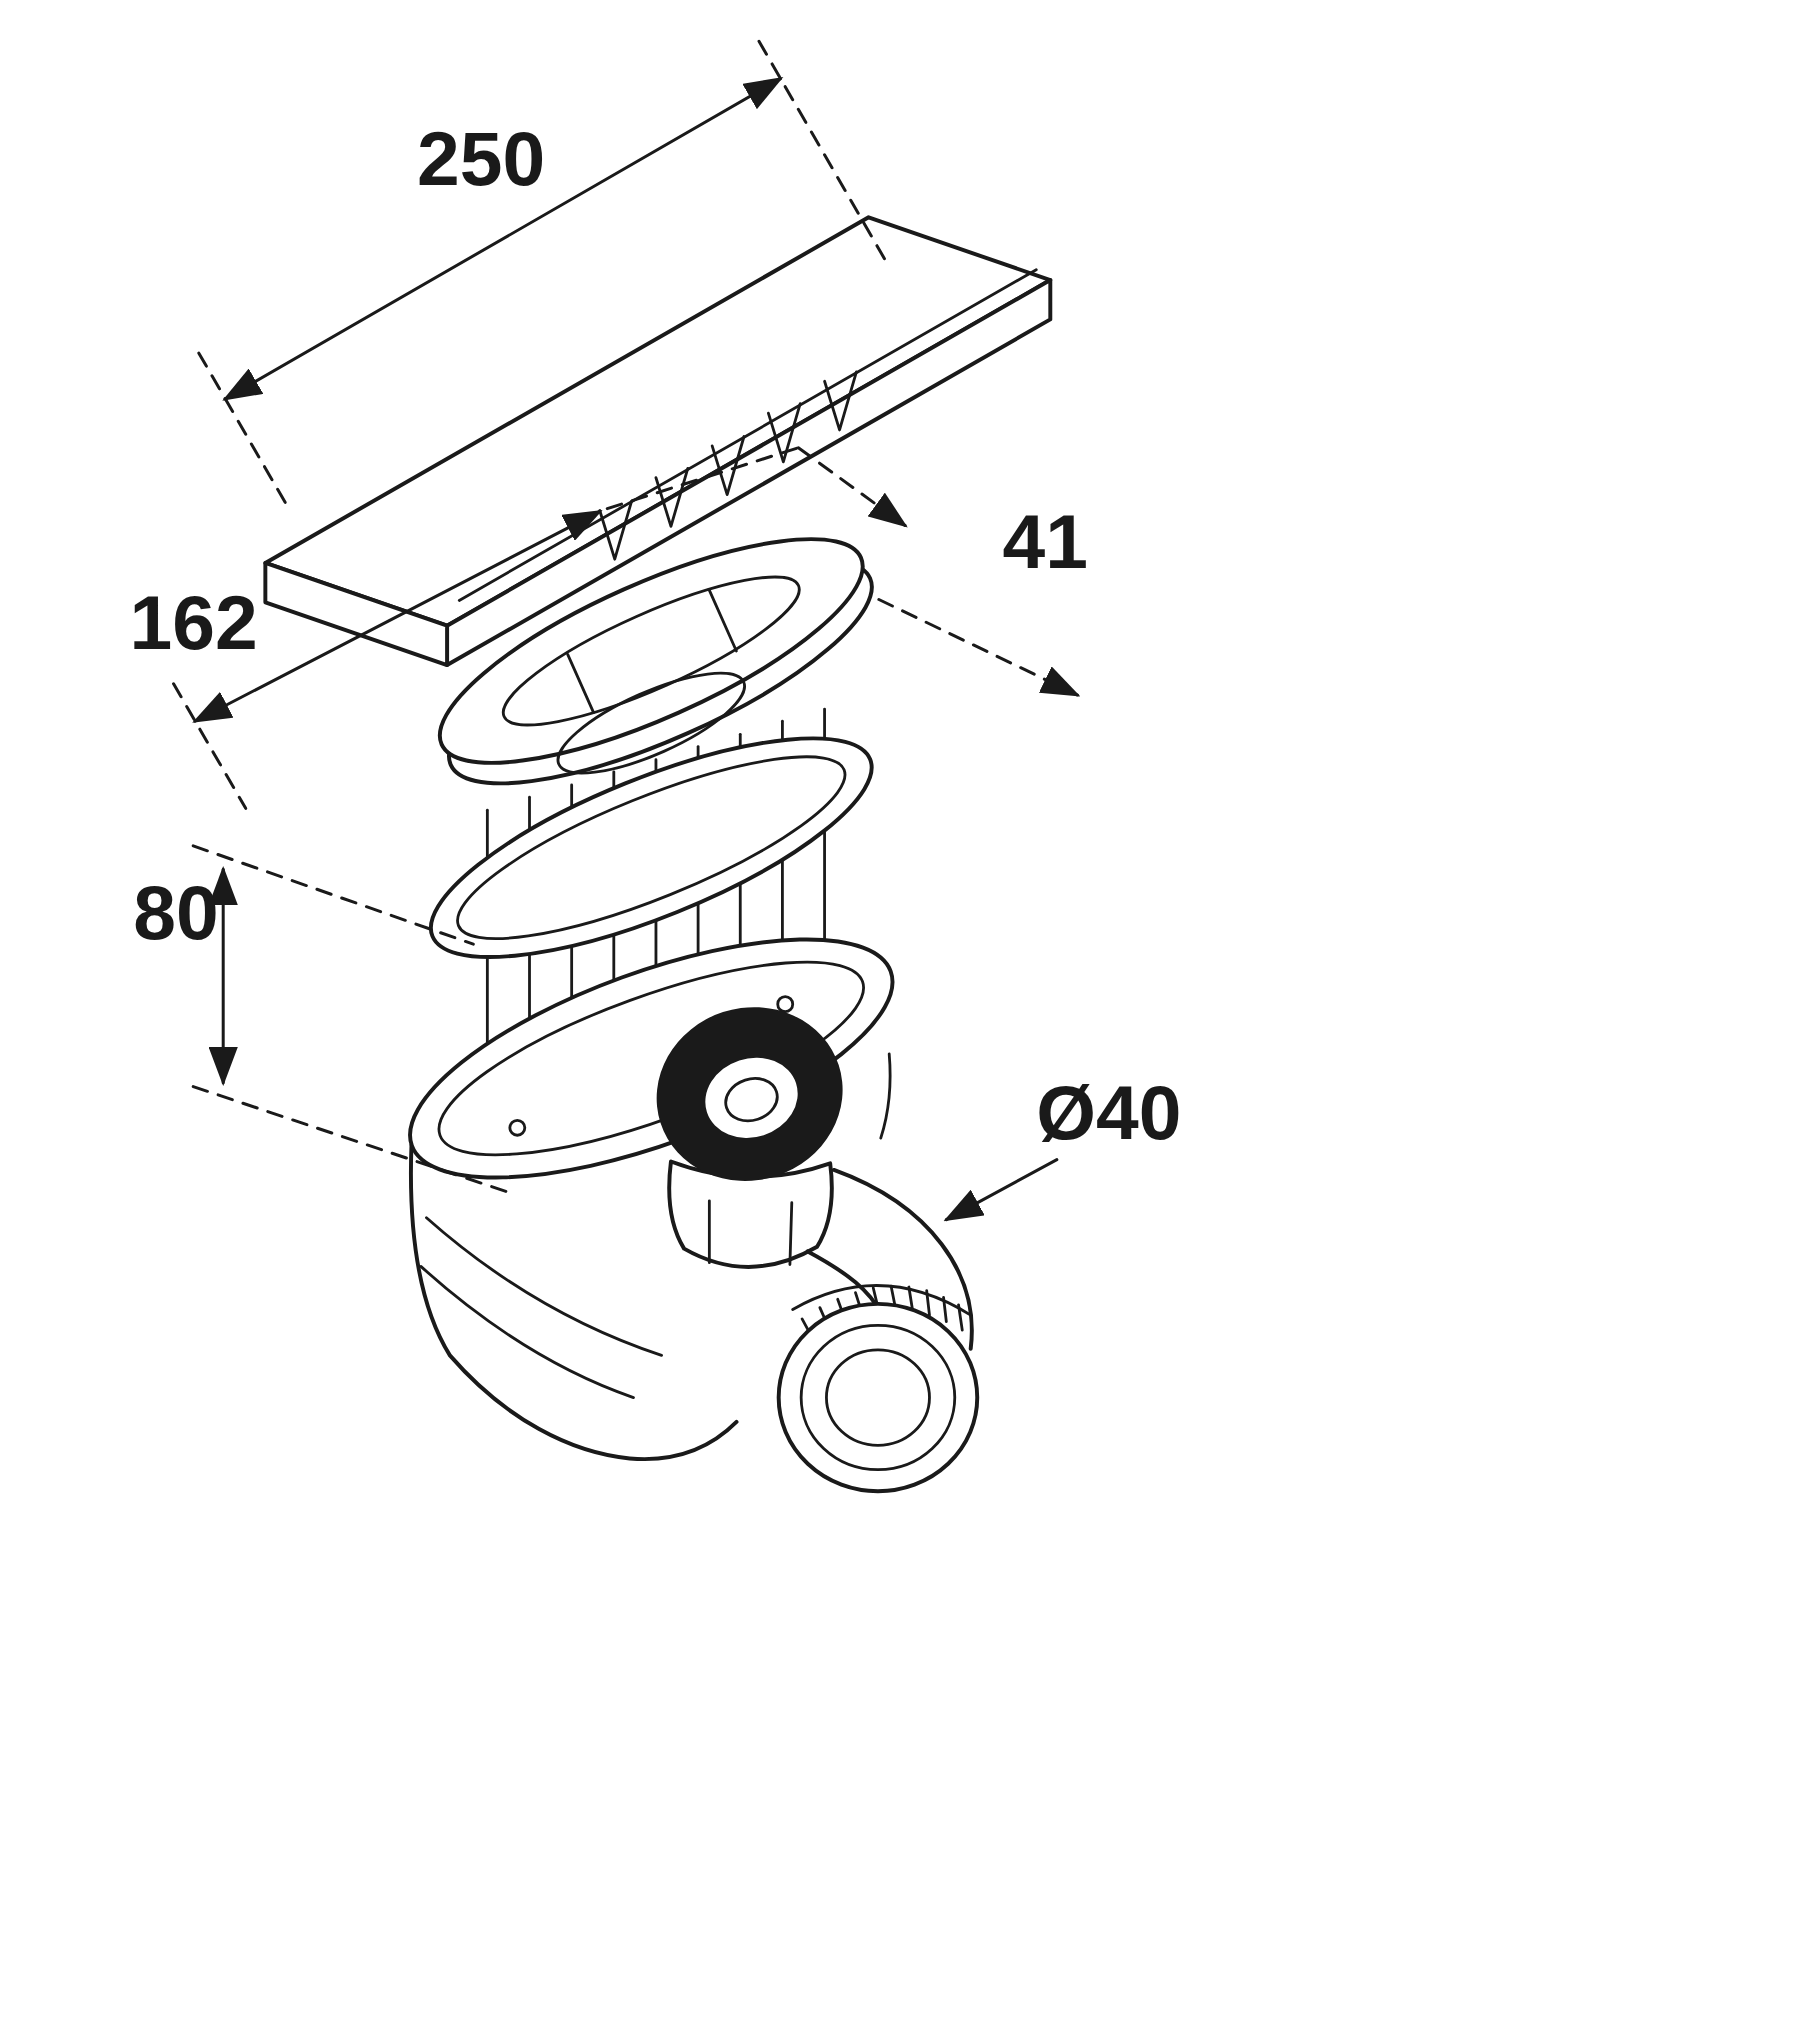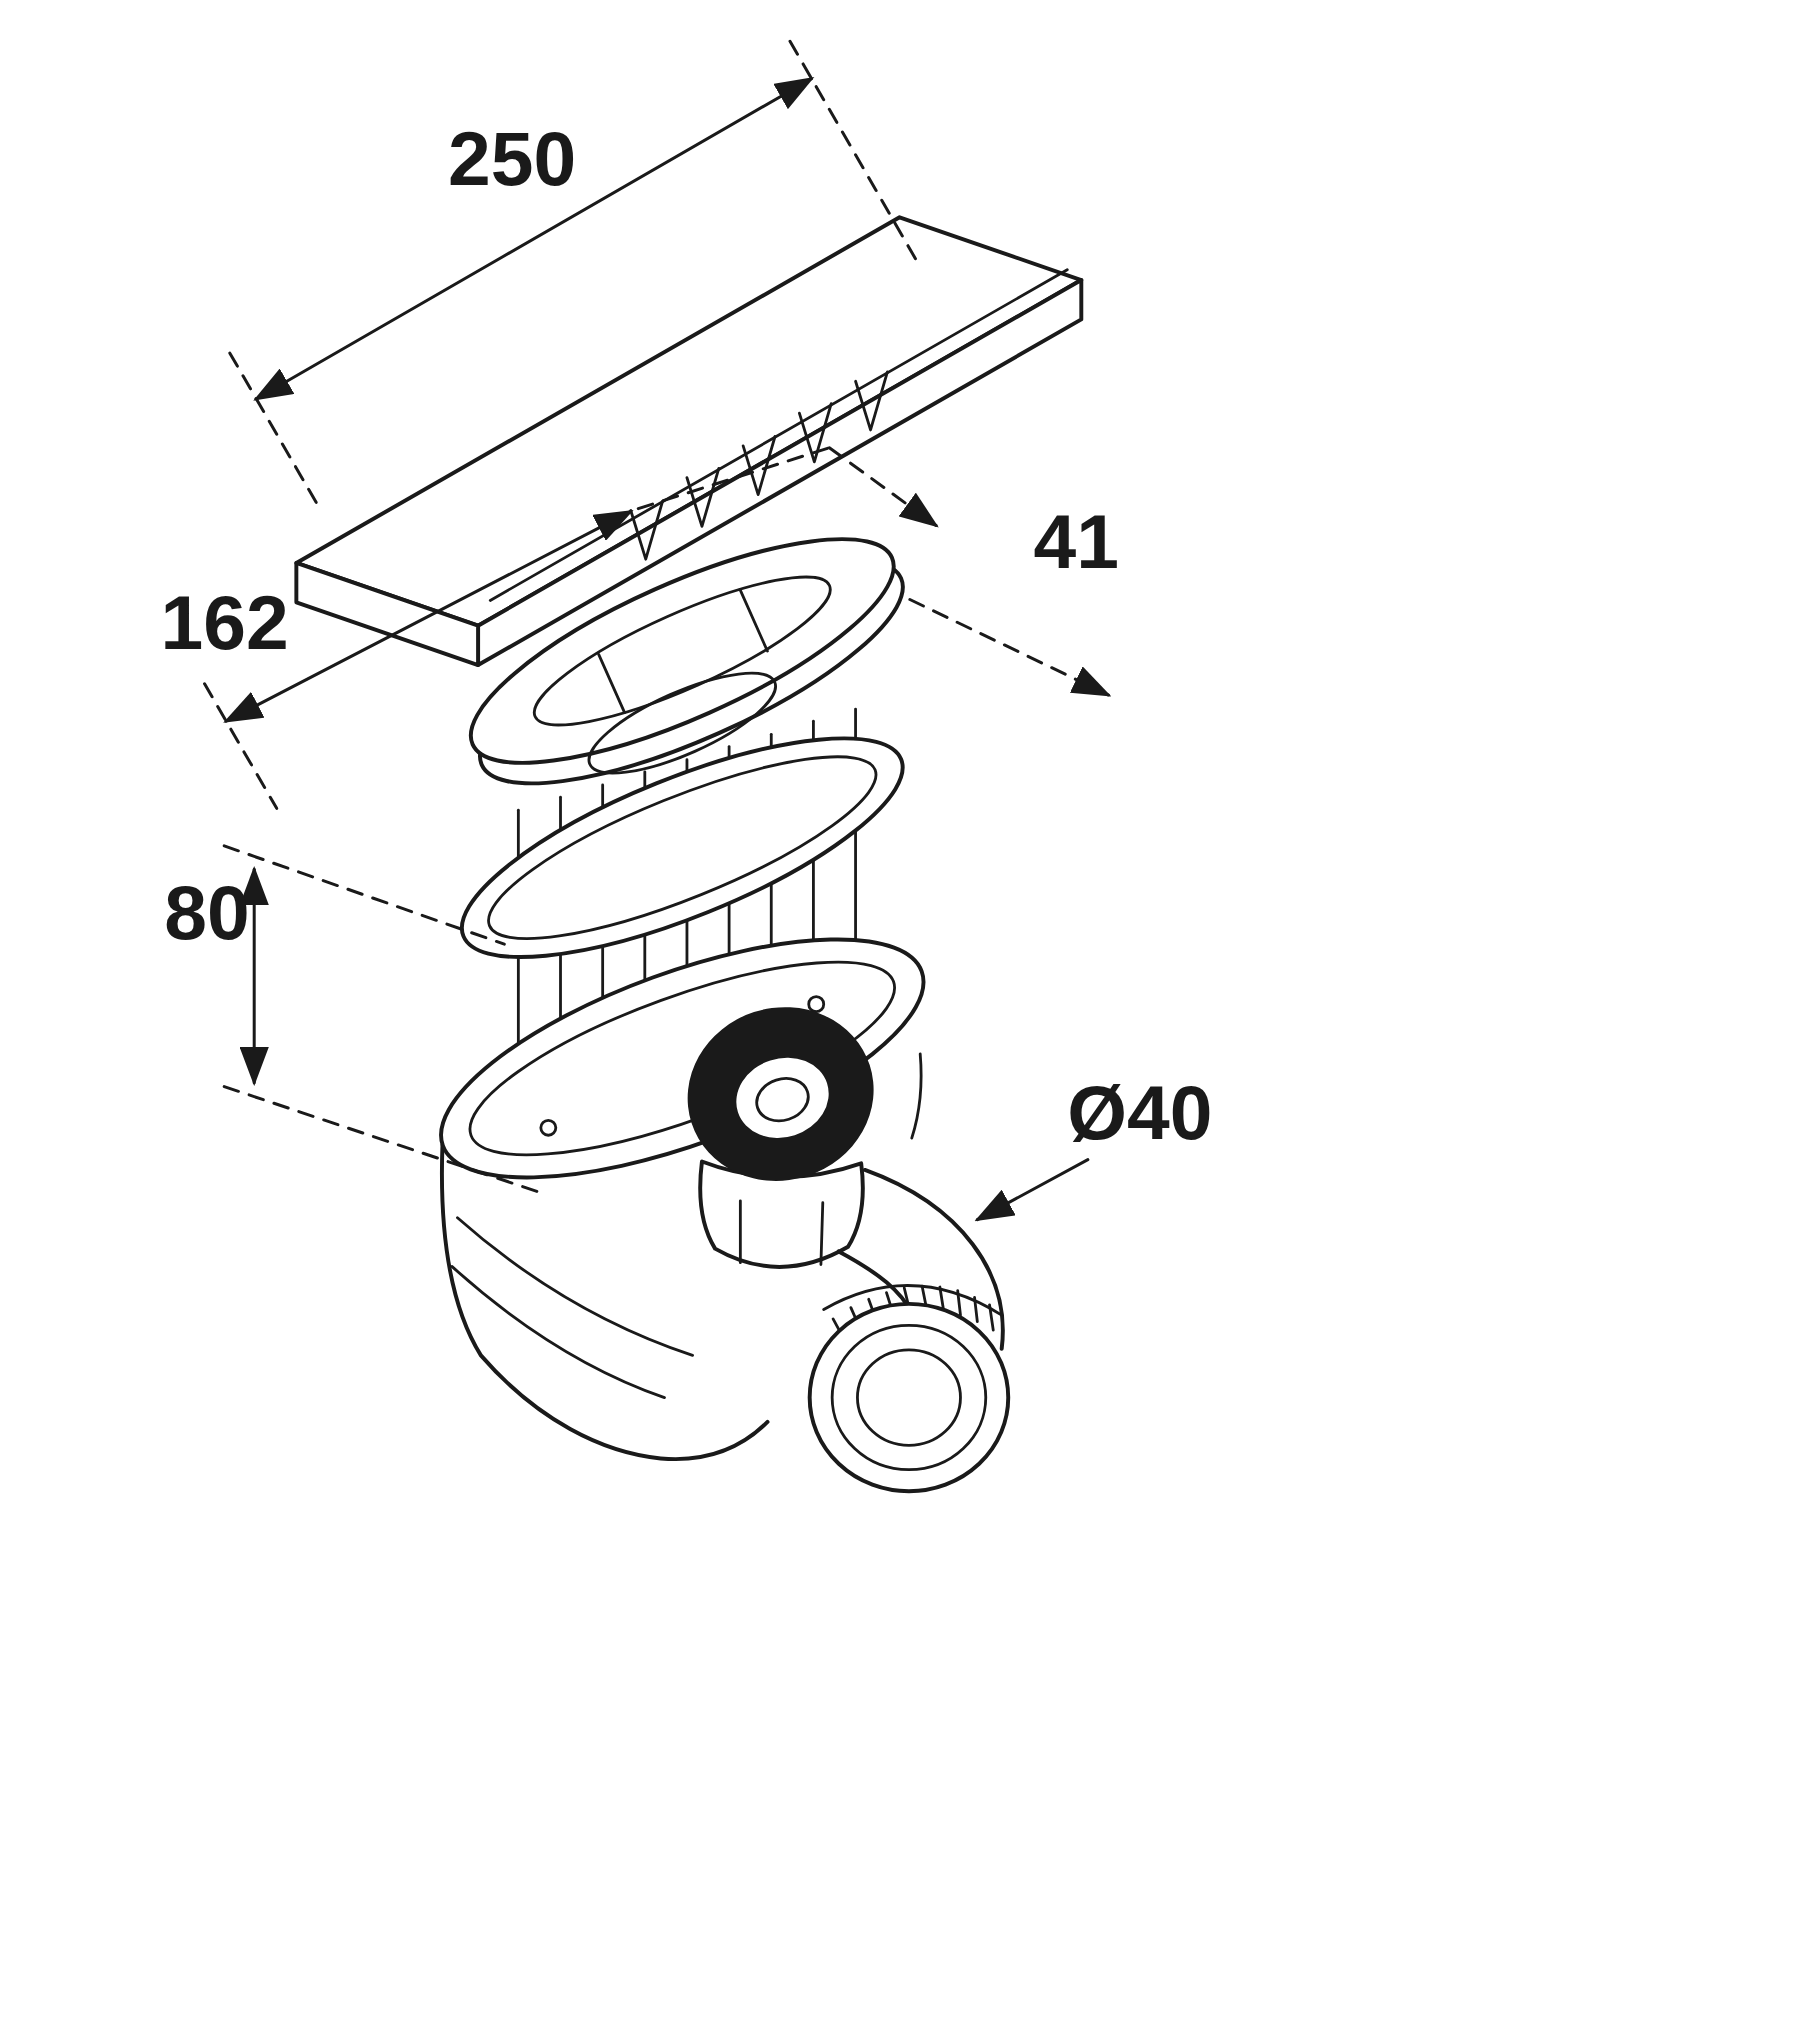--- a/index.html
+++ b/index.html
@@ -1,17 +1,17 @@
 <!DOCTYPE html>
 <html style="--line: #1a1a1a; --bg: #ffffff;font-size:15px"><head>
 <meta charset="utf-8">
 <style>
   :root { --line: #1a1a1a; --bg: #ffffff; }
   html, body { margin: 0; padding: 0; background: var(--bg); }
-  .stage { width: 1697px; height: 2042px; background: var(--bg); position: relative; padding-left: 31px; }
+  .stage { width: 1697px; height: 2042px; background: var(--bg); position: relative; }
   svg { display: block; color: var(--line); }
   .ln  { fill: none; stroke: currentColor; stroke-width: 4.2; stroke-linecap: round; stroke-linejoin: round; }
   .ln2 { fill: none; stroke: currentColor; stroke-width: 3; stroke-linecap: round; stroke-linejoin: round; }
   .fw  { fill: #ffffff; }
   .dim { fill: none; stroke: currentColor; stroke-width: 3.2; stroke-linecap: round; }
   .dash { stroke-dasharray: 16 12; }
   .dimtxt { font-family: "Liberation Sans", sans-serif; font-weight: 700; font-size: 82px; fill: currentColor; }
 </style>
 </head>
 <body>

